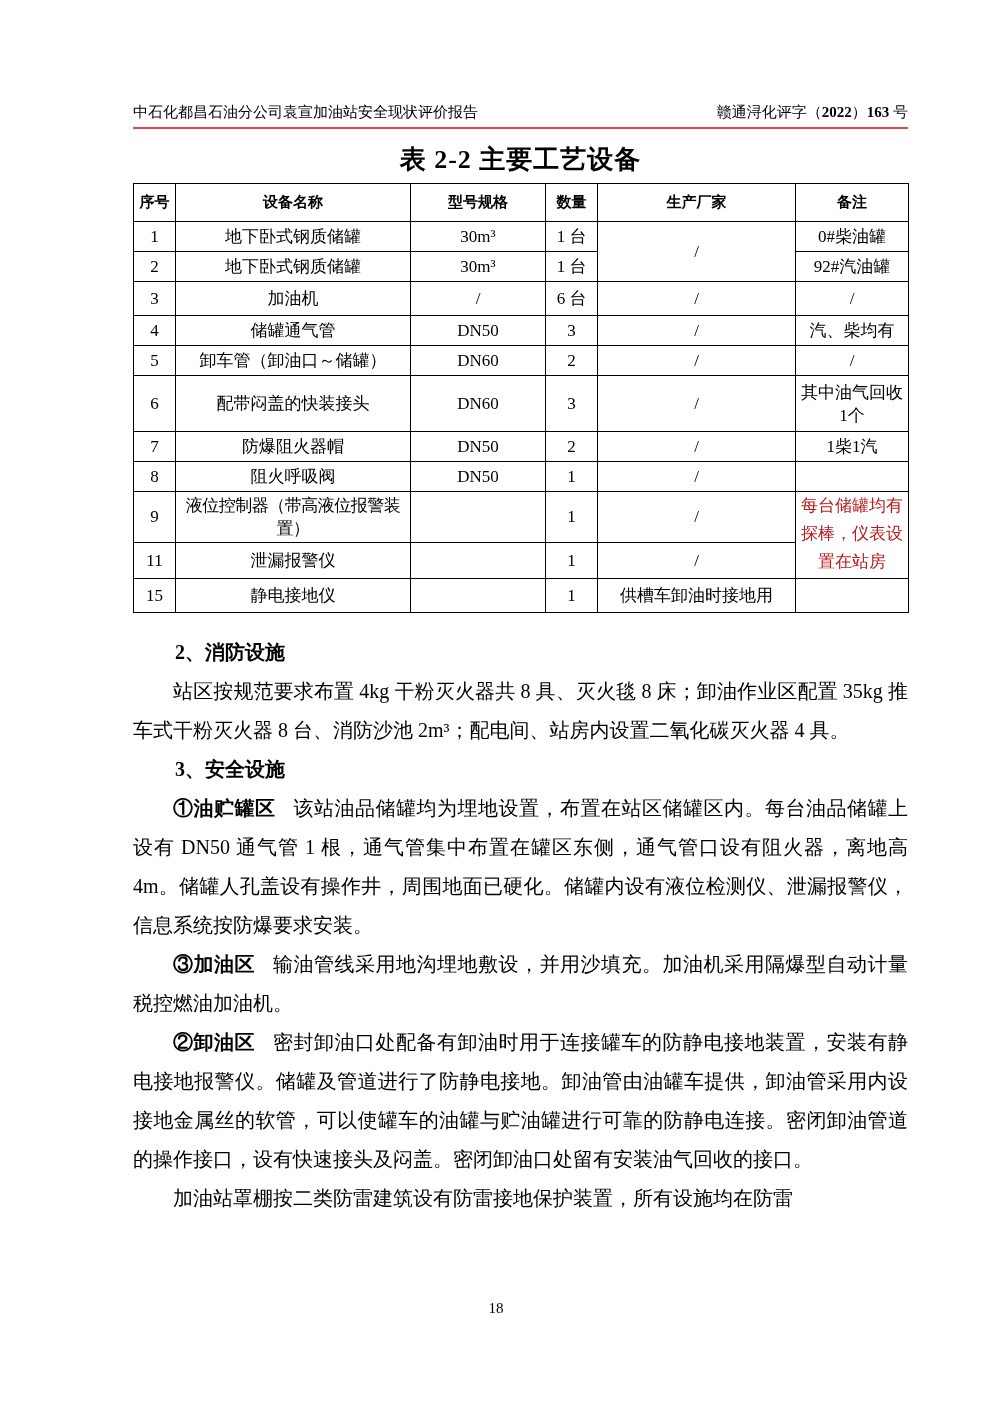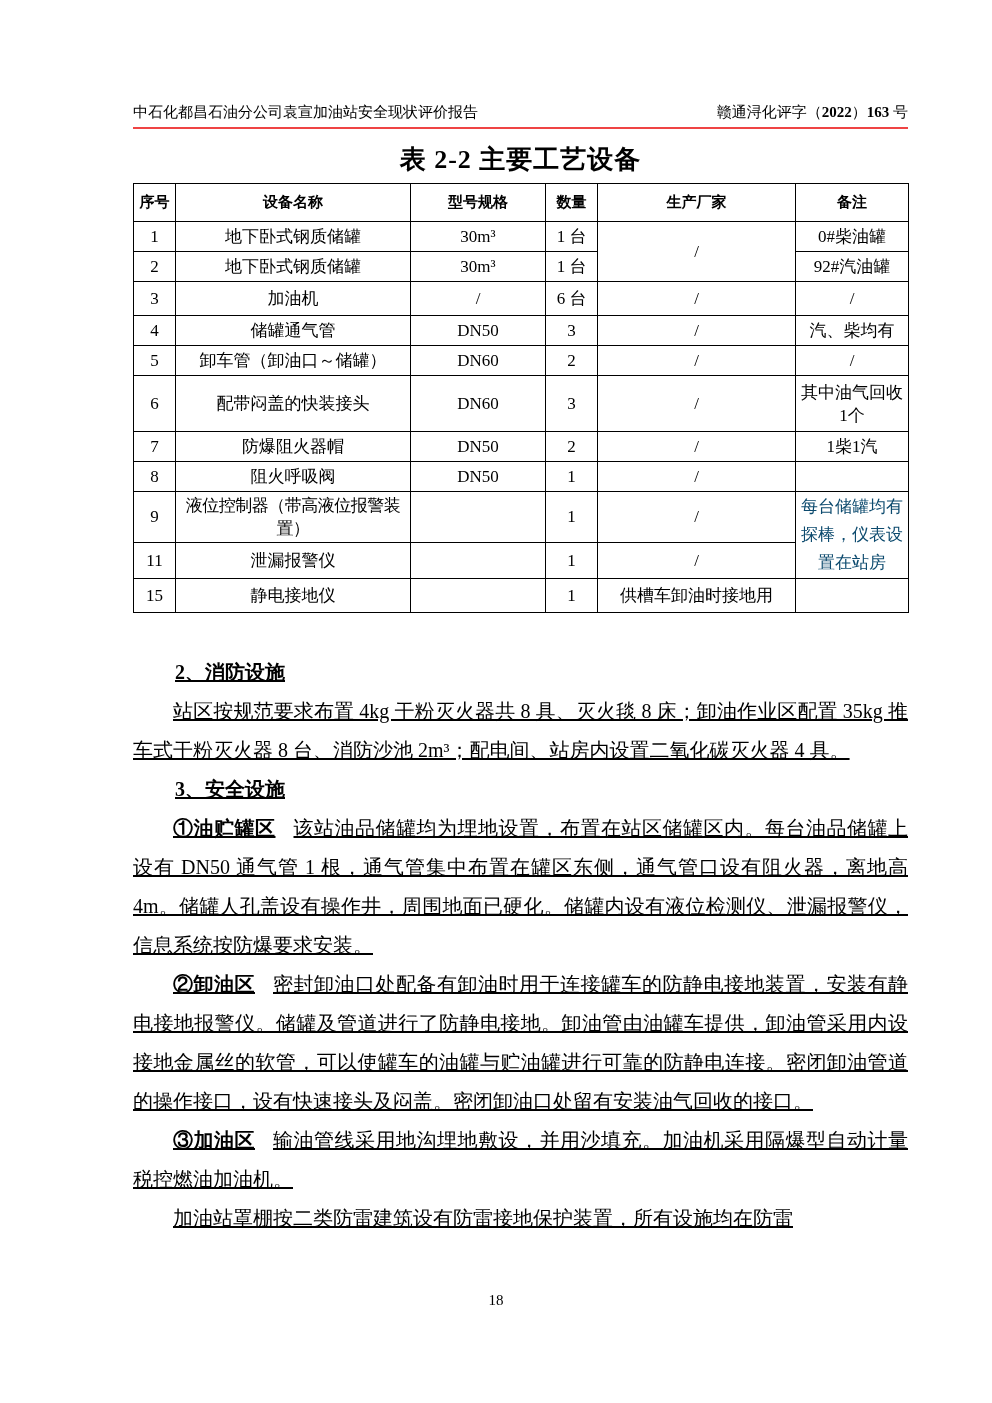--- a/index.html
+++ b/index.html
@@ -47,43 +47,43 @@
   .c-qty  { width:52px; }
   .c-mfr  { width:198px; }
   .c-note { width:113px; }
   tr.r-hdr { height:38px; }
   tr.r-def { height:30px; }
   tr.r-34  { height:34px; }
   tr.r-tall{ height:56px; }
   tr.r-med { height:48px; }
   td.tight { font-size:15.5px; letter-spacing:-0.5px; }
   td.note-blue {
-    color:#0c4a6e;
+    color:#b91c1c;
     font-size:16px; line-height:1.65;
     text-align:justify; text-align-last:center;
     padding:2px 4px;
+    font-family:Liberation Mono, monospace;
   }
   
   .body-text {
     width:775px;
-    margin-top:40px;
+    margin-top:20px;
     font-size:20px; line-height:39px;
     text-align:justify;
-    text-decoration:underline;
   }
   .sec-heading {
     font-size:20px; font-weight:bold;
     padding-left:42px;
     line-height:39px;
   }
   .body-text p.indent { text-indent:2em; }
   .item-label { font-weight:bold; margin-right:0.9em; }
   
   .page-number {
-    position:absolute; left:0; right:0; bottom:94px;
+    position:absolute; left:0; right:0; bottom:86px;
     text-align:center;
     font-size:15px;
   }
 </style>
 </head>
 <body>
 
 <div class="page">
 
   <div class="page-header">
@@ -201,22 +201,22 @@
   </table>
 
   <div class="body-text">
     <div class="sec-heading">2、消防设施</div>
     <p class="indent">站区按规范要求布置 4kg 干粉灭火器共 8 具、灭火毯 8 床；卸油作业区配置 35kg 推车式干粉灭火器 8 台、消防沙池 2m³；配电间、站房内设置二氧化碳灭火器 4 具。</p>
 
     <div class="sec-heading">3、安全设施</div>
 
     <p class="indent"><span class="item-label">①油贮罐区</span><span>该站油品储罐均为埋地设置，布置在站区储罐区内。每台油品储罐上设有 DN50 通气管 1 根，通气管集中布置在罐区东侧，通气管口设有阻火器，离地高 4m。储罐人孔盖设有操作井，周围地面已硬化。储罐内设有液位检测仪、泄漏报警仪，信息系统按防爆要求安装。</span></p>
 
+    <p class="indent"><span class="item-label">③加油区</span><span>输油管线采用地沟埋地敷设，并用沙填充。加油机采用隔爆型自动计量税控燃油加油机。</span></p>
+
     <p class="indent"><span class="item-label">②卸油区</span><span>密封卸油口处配备有卸油时用于连接罐车的防静电接地装置，安装有静电接地报警仪。储罐及管道进行了防静电接地。卸油管由油罐车提供，卸油管采用内设接地金属丝的软管，可以使罐车的油罐与贮油罐进行可靠的防静电连接。密闭卸油管道的操作接口，设有快速接头及闷盖。密闭卸油口处留有安装油气回收的接口。</span></p>
-
-    <p class="indent"><span class="item-label">③加油区</span><span>输油管线采用地沟埋地敷设，并用沙填充。加油机采用隔爆型自动计量税控燃油加油机。</span></p>
 
     <p class="indent">加油站罩棚按二类防雷建筑设有防雷接地保护装置，所有设施均在防雷</p>
   </div>
 
   <div class="page-number">18</div>
 
 </div>
 
 </body></html>

